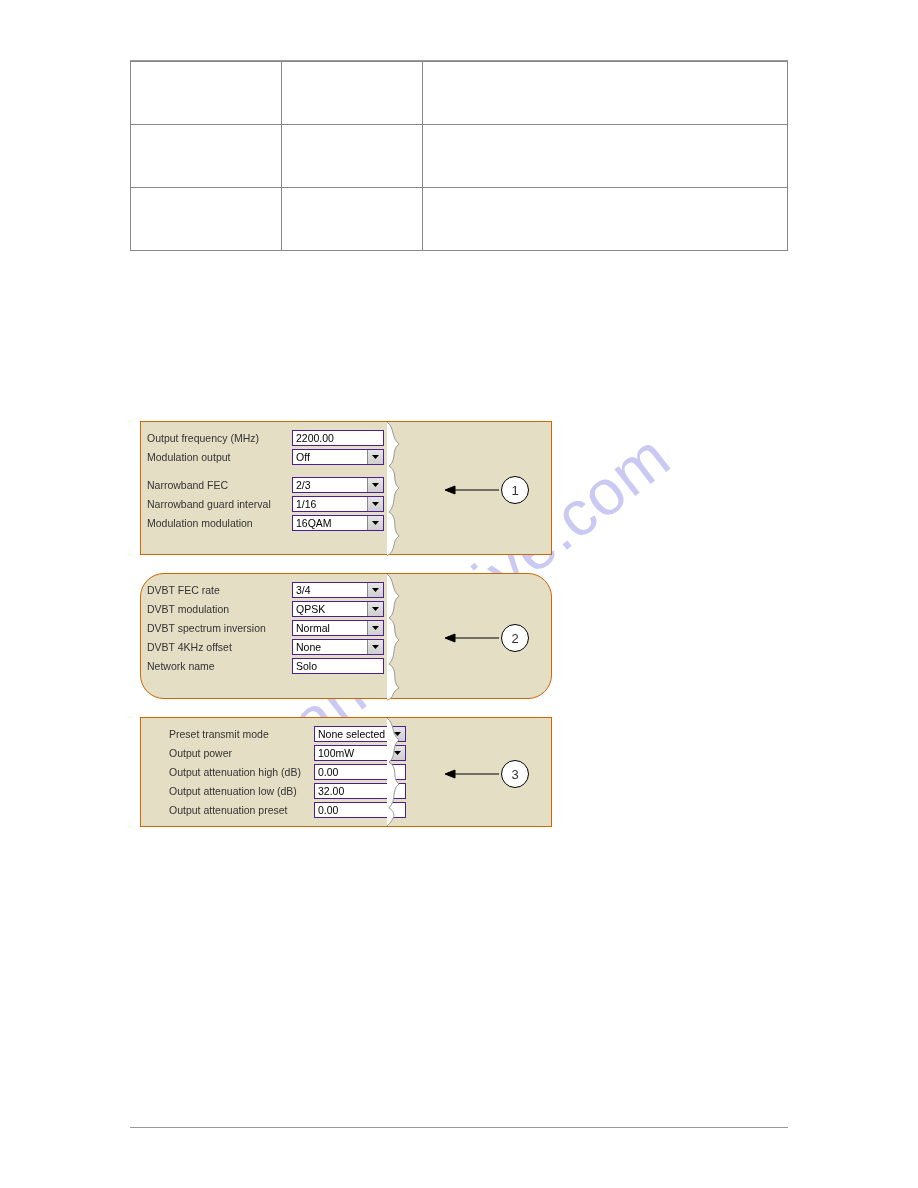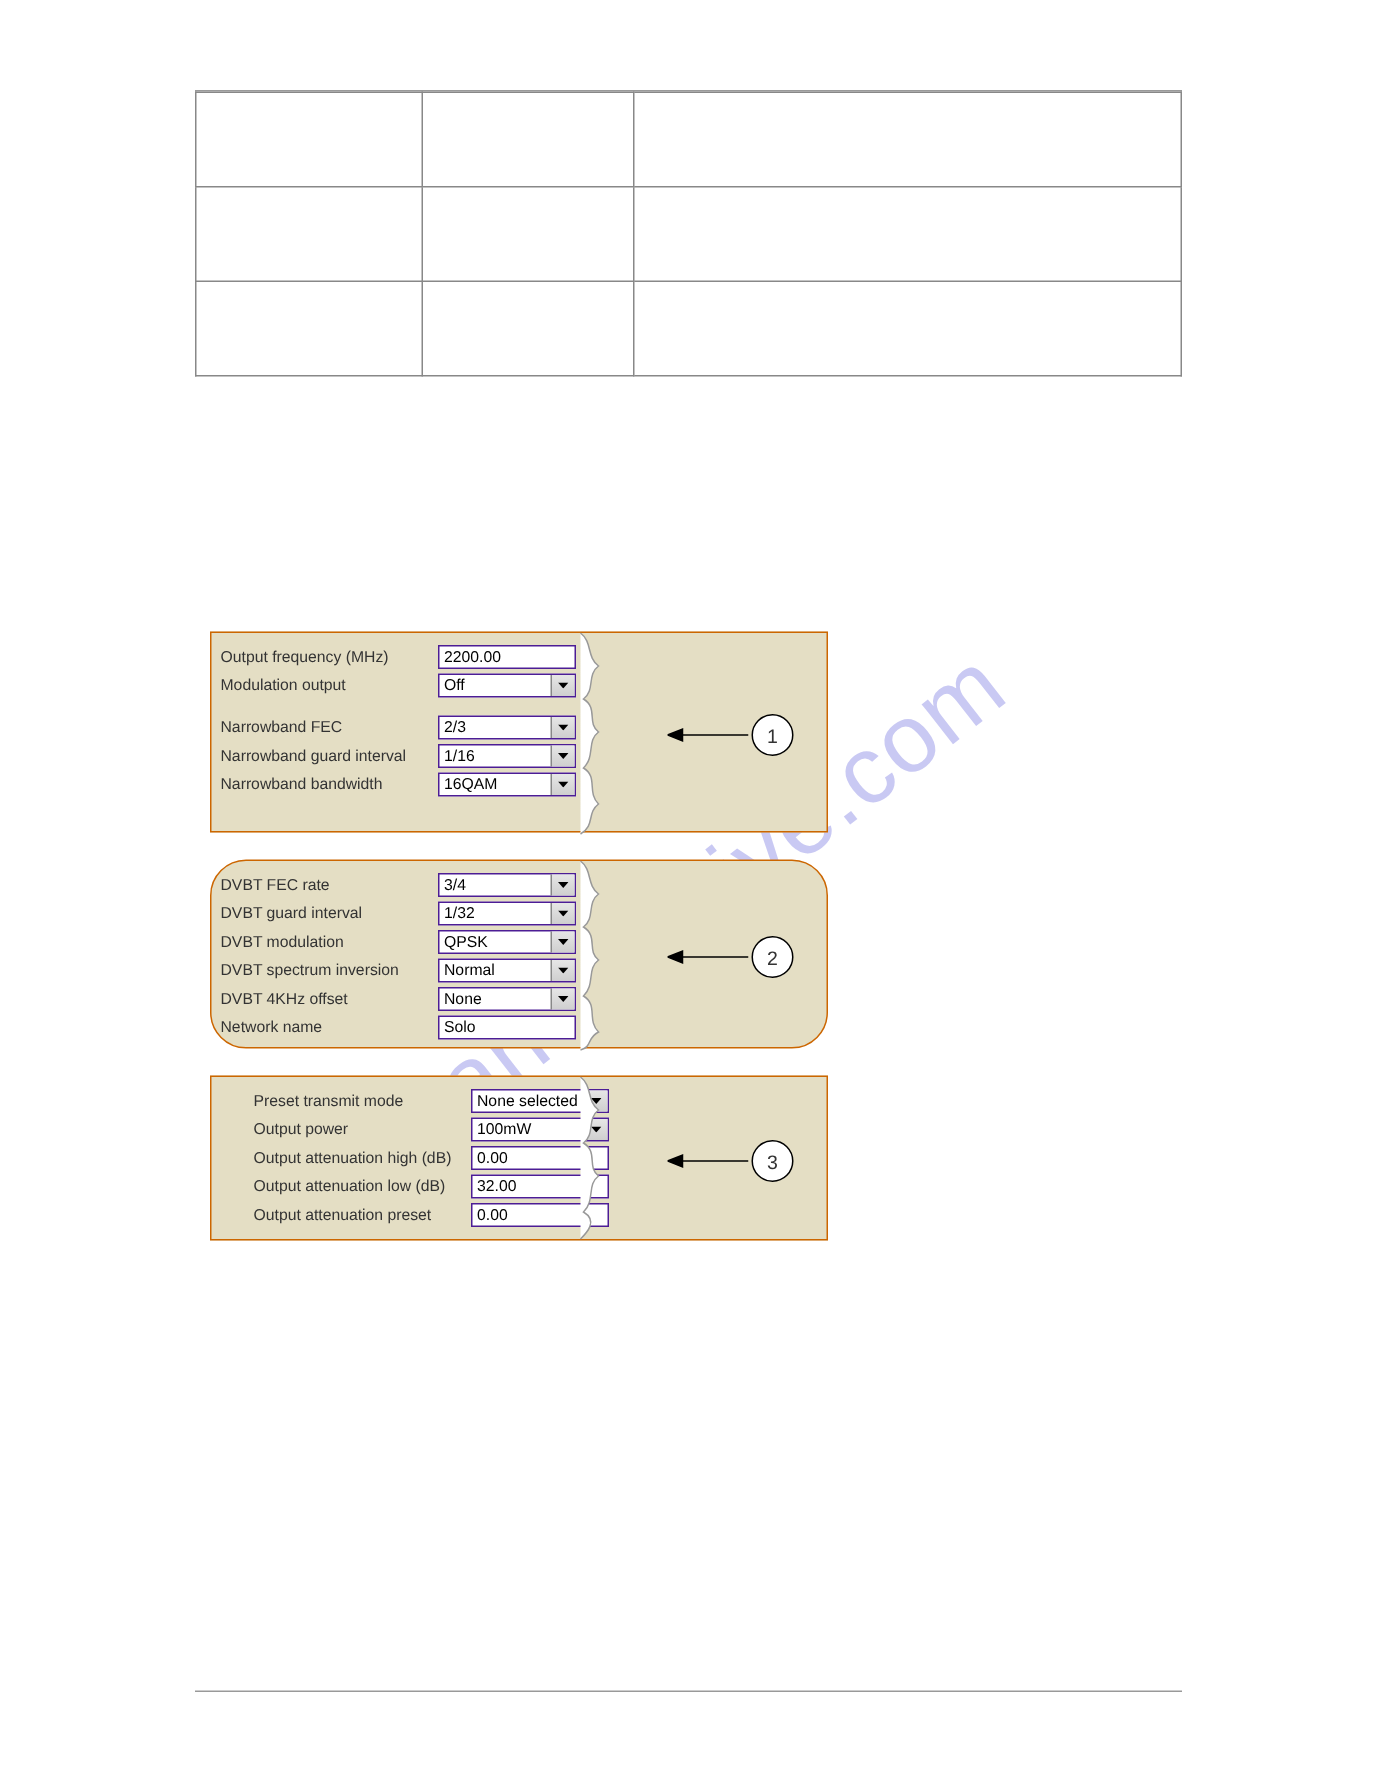--- a/index.html
+++ b/index.html
@@ -173,21 +173,21 @@
       </div>
       <div class="row">
         <div class="label">Narrowband guard interval</div>
         <div class="field"><span>1/16</span><span class="dd">
               <svg width="7" height="4">
                 <polygon points="0,0 7,0 3.5,4" fill="#000"></polygon>
               </svg>
             </span></div>
       </div>
       <div class="row">
-        <div class="label">Narrowband bandwidth</div>
+        <div class="label">Modulation modulation</div>
         <div class="field"><span>16QAM</span><span class="dd">
               <svg width="7" height="4">
                 <polygon points="0,0 7,0 3.5,4" fill="#000"></polygon>
               </svg>
             </span></div>
       </div>
 
       <div class="jag">
         <svg width="180" height="140">
           <path d="M2,2 C10,8 6,18 14,24 C6,30 12,40 4,46 C14,52 6,62 14,68 C6,74 12,84 4,92 C14,98 6,108 14,116 C6,122 12,130 2,136" fill="#fff" stroke="#999" stroke-width="1"></path>
@@ -205,28 +205,20 @@
     <div class="panel beige" style="height:126px;border-radius:24px;">
       <div class="row">
         <div class="label">DVBT FEC rate</div>
         <div class="field"><span>3/4</span><span class="dd">
               <svg width="7" height="4">
                 <polygon points="0,0 7,0 3.5,4" fill="#000"></polygon>
               </svg>
             </span></div>
       </div>
       <div class="row">
-        <div class="label">DVBT guard interval</div>
-        <div class="field"><span>1/32</span><span class="dd">
-              <svg width="7" height="4">
-                <polygon points="0,0 7,0 3.5,4" fill="#000"></polygon>
-              </svg>
-            </span></div>
-      </div>
-      <div class="row">
         <div class="label">DVBT modulation</div>
         <div class="field"><span>QPSK</span><span class="dd">
               <svg width="7" height="4">
                 <polygon points="0,0 7,0 3.5,4" fill="#000"></polygon>
               </svg>
             </span></div>
       </div>
       <div class="row">
         <div class="label">DVBT spectrum inversion</div>
         <div class="field"><span>Normal</span><span class="dd">

